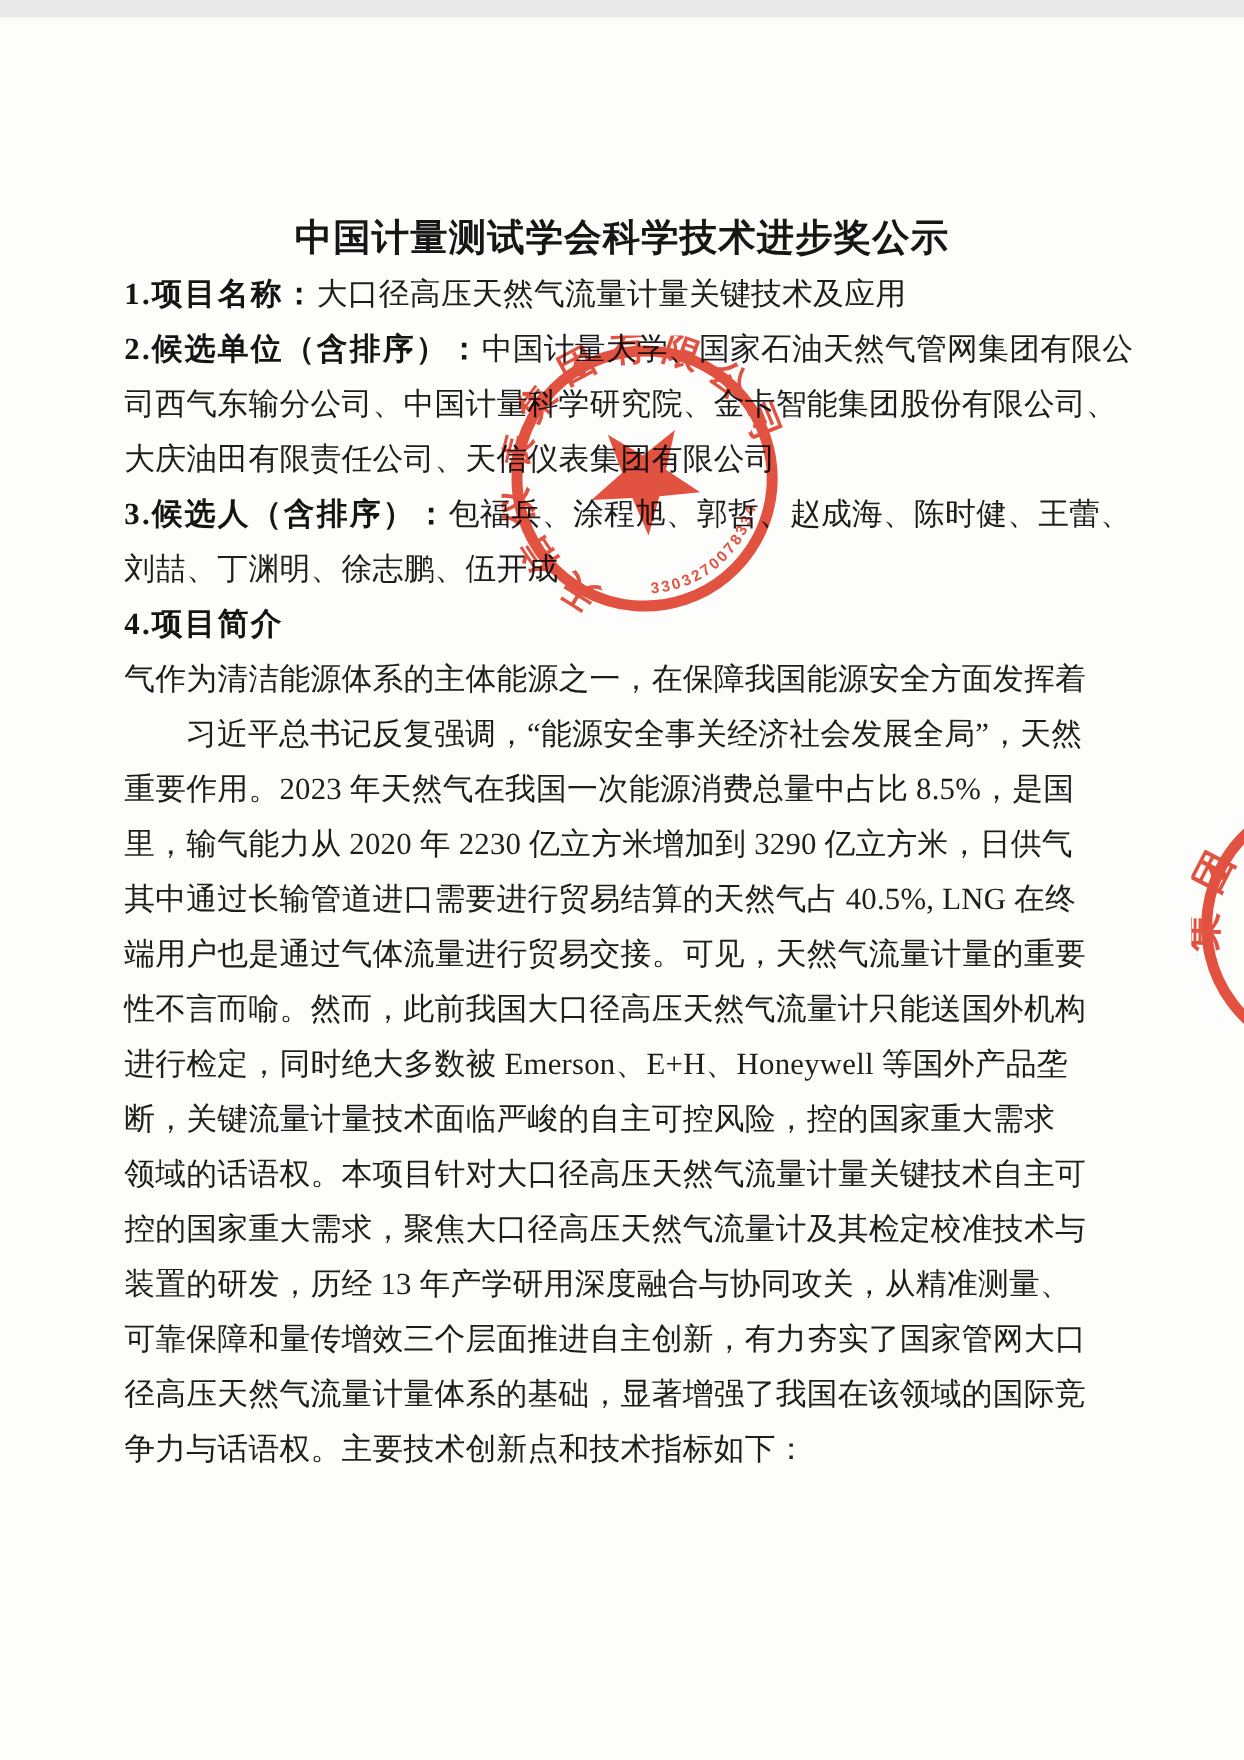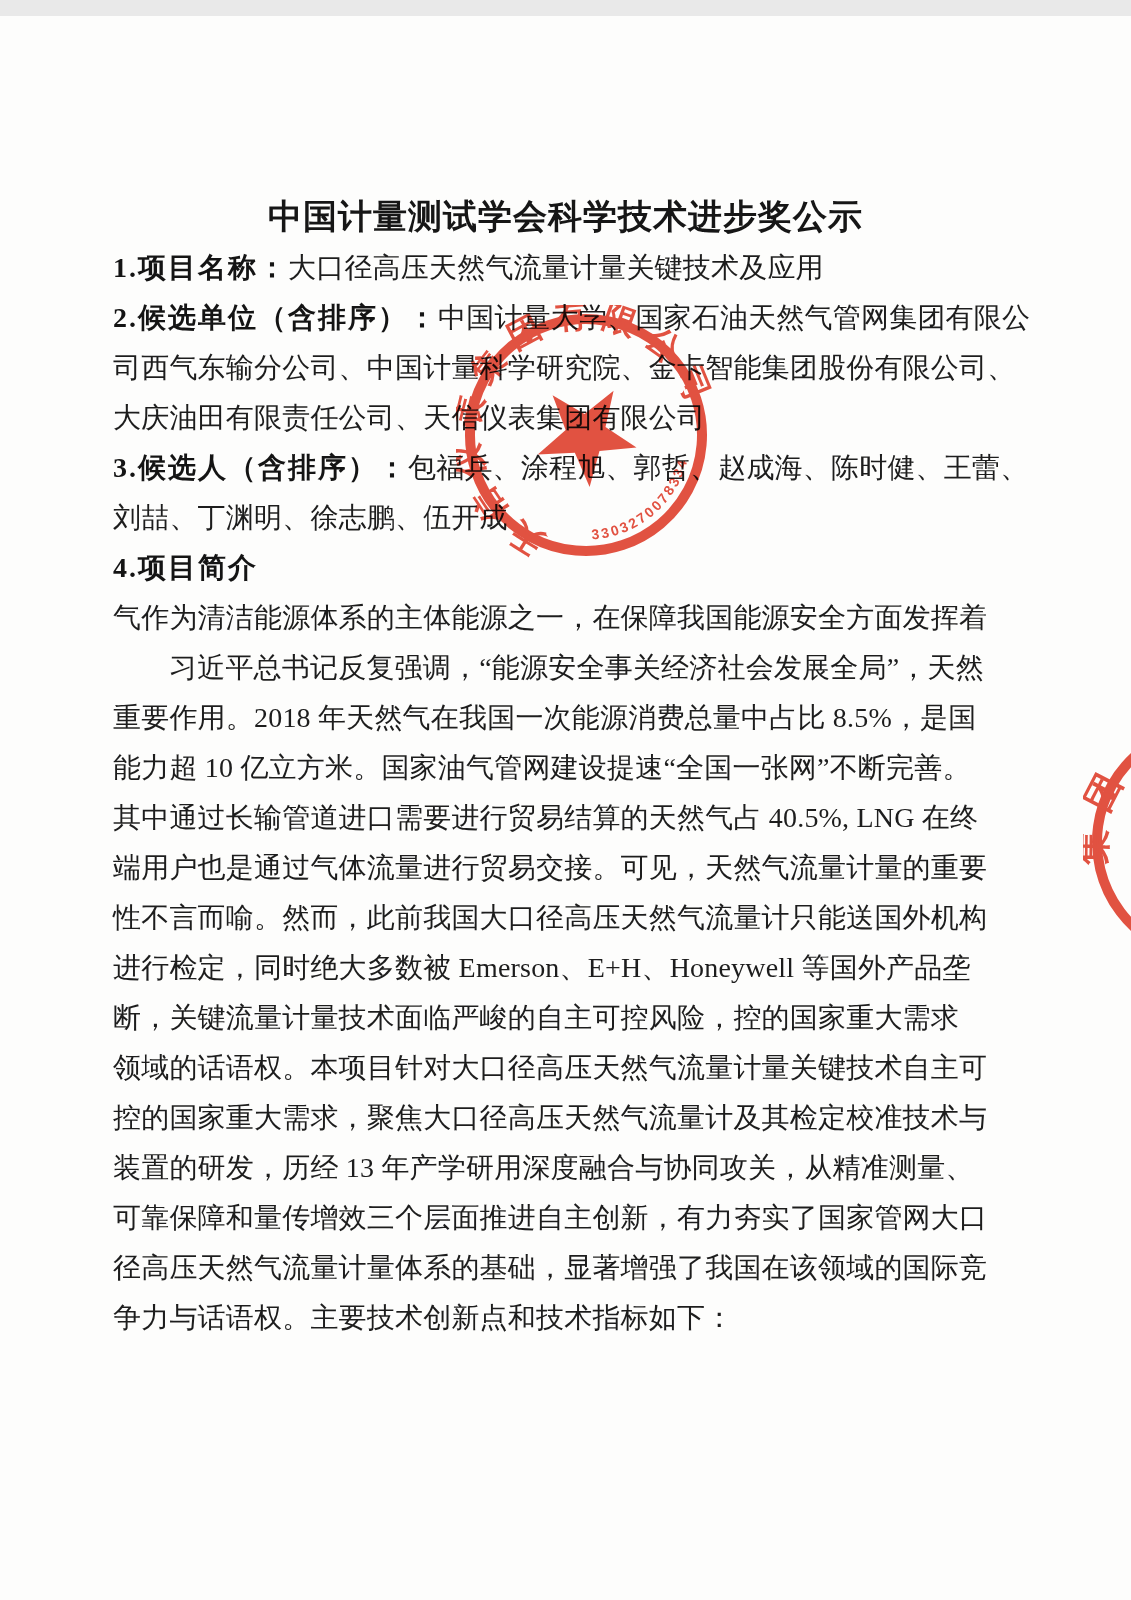--- a/index.html
+++ b/index.html
@@ -50,22 +50,22 @@
   <div class="content">
     <div class="line"><span class="lab">1.项目名称：</span><span class="txt">大口径高压天然气流量计量关键技术及应用</span></div>
     <div class="line"><span class="lab">2.候选单位（含排序）：</span><span class="txt">中国计量大学、国家石油天然气管网集团有限公</span></div>
     <div class="line"><span class="lab"></span><span class="txt">司西气东输分公司、中国计量科学研究院、金卡智能集团股份有限公司、</span></div>
     <div class="line"><span class="lab"></span><span class="txt">大庆油田有限责任公司、天信仪表集团有限公司</span></div>
     <div class="line"><span class="lab">3.候选人（含排序）：</span><span class="txt">包福兵、涂程旭、郭哲、赵成海、陈时健、王蕾、</span></div>
     <div class="line"><span class="lab"></span><span class="txt">刘喆、丁渊明、徐志鹏、伍开成</span></div>
     <div class="line"><span class="lab">4.项目简介</span><span class="txt"></span></div>
     <div class="line"><span class="lab"></span><span class="txt">气作为清洁能源体系的主体能源之一，在保障我国能源安全方面发挥着</span></div>
     <div class="line indent"><span class="lab"></span><span class="txt">习近平总书记反复强调，“能源安全事关经济社会发展全局”，天然</span></div>
-    <div class="line"><span class="lab"></span><span class="txt">重要作用。2018 年天然气在我国一次能源消费总量中占比 8.5%，是国</span></div>
-    <div class="line"><span class="lab"></span><span class="txt">能力超 10 亿立方米。国家油气管网建设提速“全国一张网”不断完善。</span></div>
+    <div class="line"><span class="lab"></span><span class="txt">重要作用。2023 年天然气在我国一次能源消费总量中占比 8.5%，是国</span></div>
+    <div class="line"><span class="lab"></span><span class="txt">里，输气能力从 2020 年 2230 亿立方米增加到 3290 亿立方米，日供气</span></div>
     <div class="line"><span class="lab"></span><span class="txt">其中通过长输管道进口需要进行贸易结算的天然气占 40.5%, LNG 在终</span></div>
     <div class="line"><span class="lab"></span><span class="txt">端用户也是通过气体流量进行贸易交接。可见，天然气流量计量的重要</span></div>
     <div class="line"><span class="lab"></span><span class="txt">性不言而喻。然而，此前我国大口径高压天然气流量计只能送国外机构</span></div>
     <div class="line"><span class="lab"></span><span class="txt">进行检定，同时绝大多数被 Emerson、E+H、Honeywell 等国外产品垄</span></div>
     <div class="line"><span class="lab"></span><span class="txt">断，关键流量计量技术面临严峻的自主可控风险，控的国家重大需求</span></div>
     <div class="line"><span class="lab"></span><span class="txt">领域的话语权。本项目针对大口径高压天然气流量计量关键技术自主可</span></div>
     <div class="line"><span class="lab"></span><span class="txt">控的国家重大需求，聚焦大口径高压天然气流量计及其检定校准技术与</span></div>
     <div class="line"><span class="lab"></span><span class="txt">装置的研发，历经 13 年产学研用深度融合与协同攻关，从精准测量、</span></div>
     <div class="line"><span class="lab"></span><span class="txt">可靠保障和量传增效三个层面推进自主创新，有力夯实了国家管网大口</span></div>
     <div class="line"><span class="lab"></span><span class="txt">径高压天然气流量计量体系的基础，显著增强了我国在该领域的国际竞</span></div>

